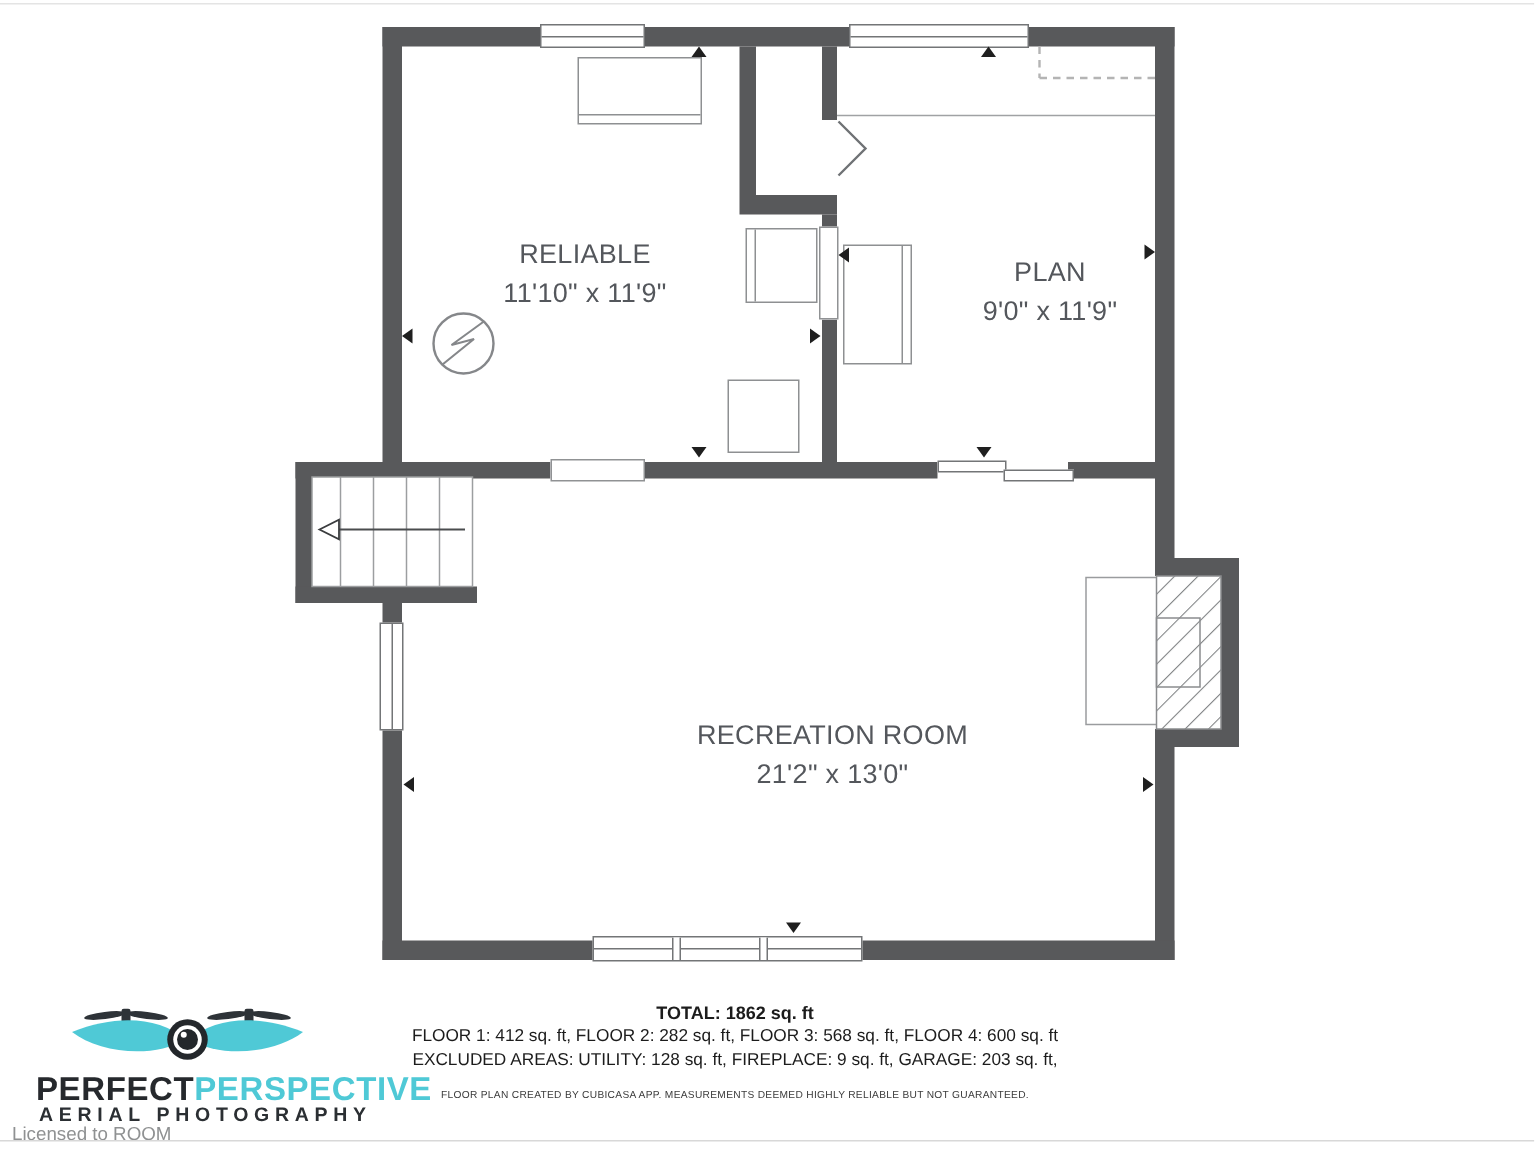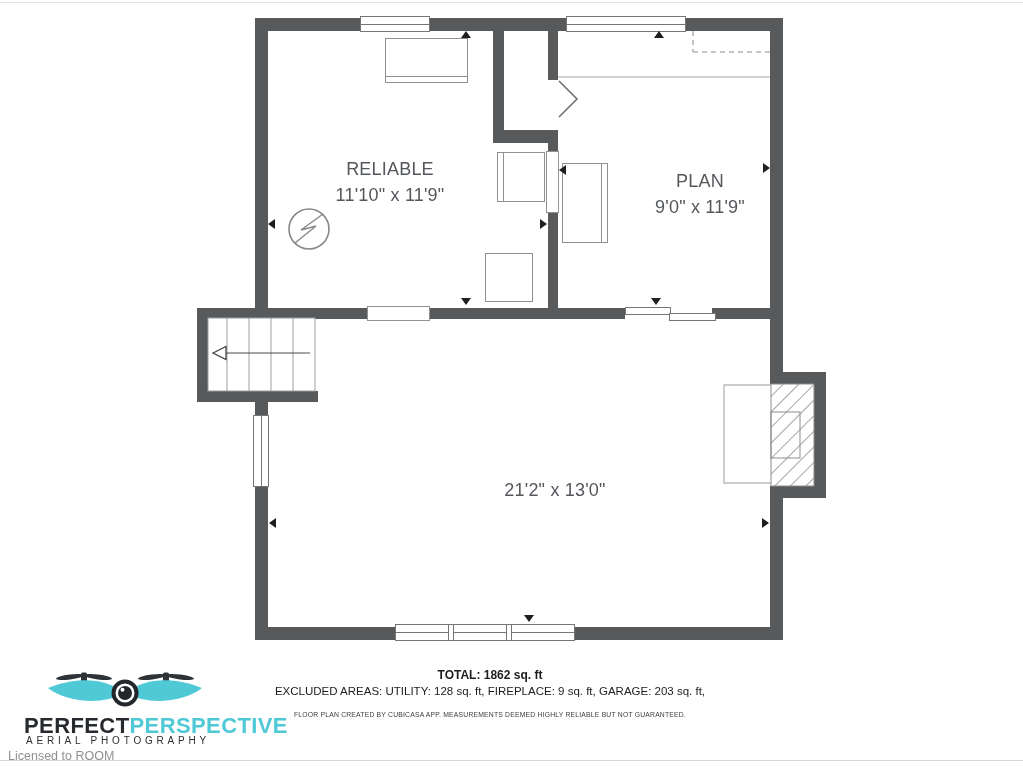--- a/index.html
+++ b/index.html
@@ -24,21 +24,21 @@
   .room-label .rname{white-space:nowrap;}
   .room-label .rdims{white-space:nowrap;}
   #plan-svg{position:absolute;left:0;top:0;pointer-events:none;}
   #footer{position:absolute;left:0;top:667px;width:980px;text-align:center;color:#1c1c1c;font-size:11.5px;line-height:16px;}
   #footer .total{font-weight:bold;font-size:12px;}
   #footer .disclaimer{margin-top:8px;font-size:6.8px;letter-spacing:.2px;color:#3c3c3c;}
   #logo{position:absolute;left:18px;top:666px;width:215px;height:100px;}
   #logo .wordmark{position:absolute;left:6px;top:47px;font-weight:bold;font-size:22px;letter-spacing:.4px;white-space:nowrap;}
   #logo .wm-primary{color:#26292d;}
   #logo .wm-secondary{color:#4fc9d6;}
-  #logo .tagline{position:absolute;left:8px;top:69px;font-size:10px;font-weight:normal;letter-spacing:3.8px;color:#2b2f33;white-space:nowrap;}
+  #logo .tagline{position:absolute;left:8px;top:69px;font-size:13px;font-weight:bold;letter-spacing:3.8px;color:#2b2f33;white-space:nowrap;}
   #license{position:absolute;left:8px;top:749px;font-size:12.5px;color:#8f9192;}
   .edge-line{position:absolute;left:0;width:1023px;height:1px;background:#e4e4e4;}
 </style>
 </head>
 <body>
 
 <div id="stage">
 
   <div class="edge-line" style="top:2px;"></div>
 
@@ -144,25 +144,27 @@
 
   <div class="room-label" style="left:280px;top:156px;">
     <div class="rname">RELIABLE</div>
     <div class="rdims">11'10" x 11'9"</div>
   </div>
   <div class="room-label" style="left:590px;top:168px;">
     <div class="rname">PLAN</div>
     <div class="rdims">9'0" x 11'9"</div>
   </div>
   <div class="room-label" style="left:445px;top:477px;">
+    <div class="rname">RECREATION ROOM</div>
     <div class="rdims">21'2" x 13'0"</div>
   </div>
 
   <div id="footer">
     <div class="total">TOTAL: 1862 sq. ft</div>
+    <div>FLOOR 1: 412 sq. ft, FLOOR 2: 282 sq. ft, FLOOR 3: 568 sq. ft, FLOOR 4: 600 sq. ft</div>
     <div>EXCLUDED AREAS: UTILITY: 128 sq. ft, FIREPLACE: 9 sq. ft, GARAGE: 203 sq. ft,</div>
     <div class="disclaimer">FLOOR PLAN CREATED BY CUBICASA APP. MEASUREMENTS DEEMED HIGHLY RELIABLE BUT NOT GUARANTEED.</div>
   </div>
 
   <div id="logo">
     <svg width="170" height="46" viewBox="0 0 170 46" style="position:absolute;left:22px;top:2px;">
 
       <g fill="#2e3338">
         <ellipse cx="30" cy="9" rx="14" ry="2.4" transform="rotate(-7 30 9)"></ellipse>
         <ellipse cx="58" cy="9" rx="14" ry="2.4" transform="rotate(7 58 9)"></ellipse>

